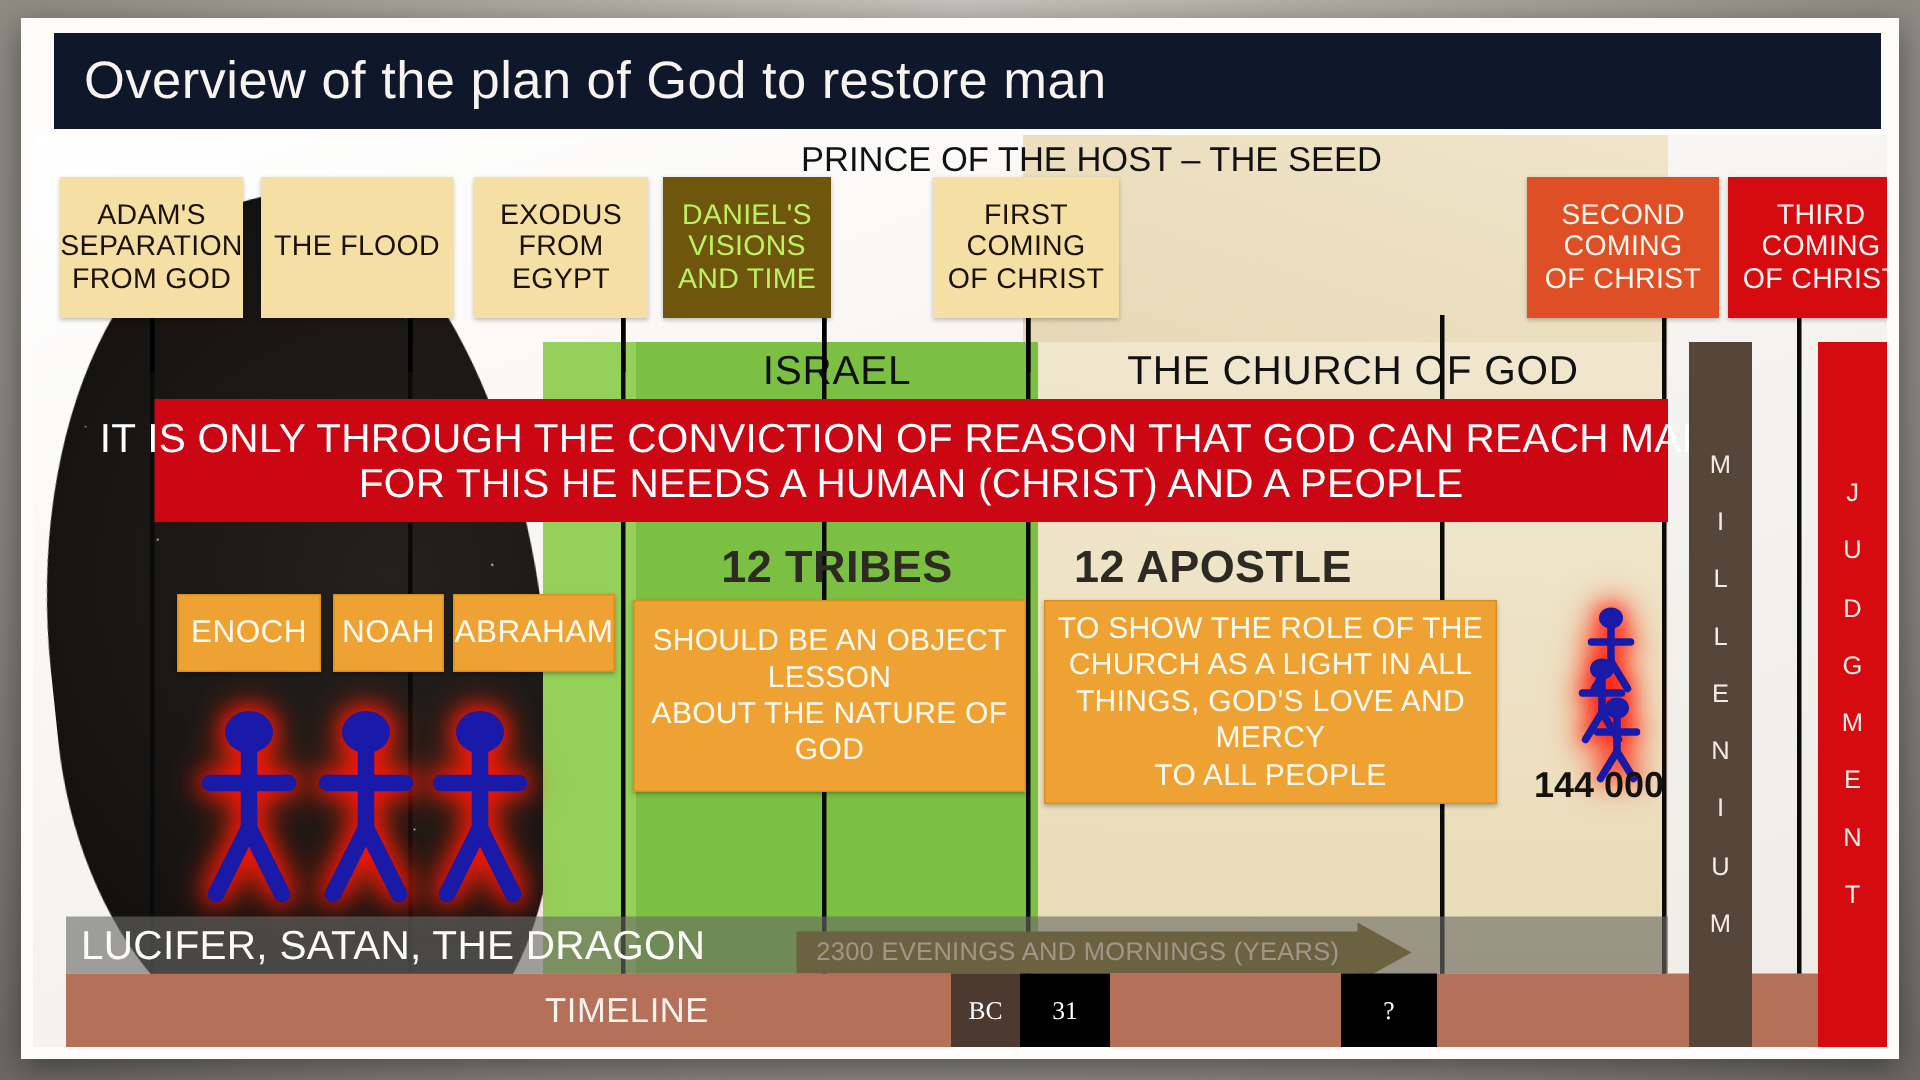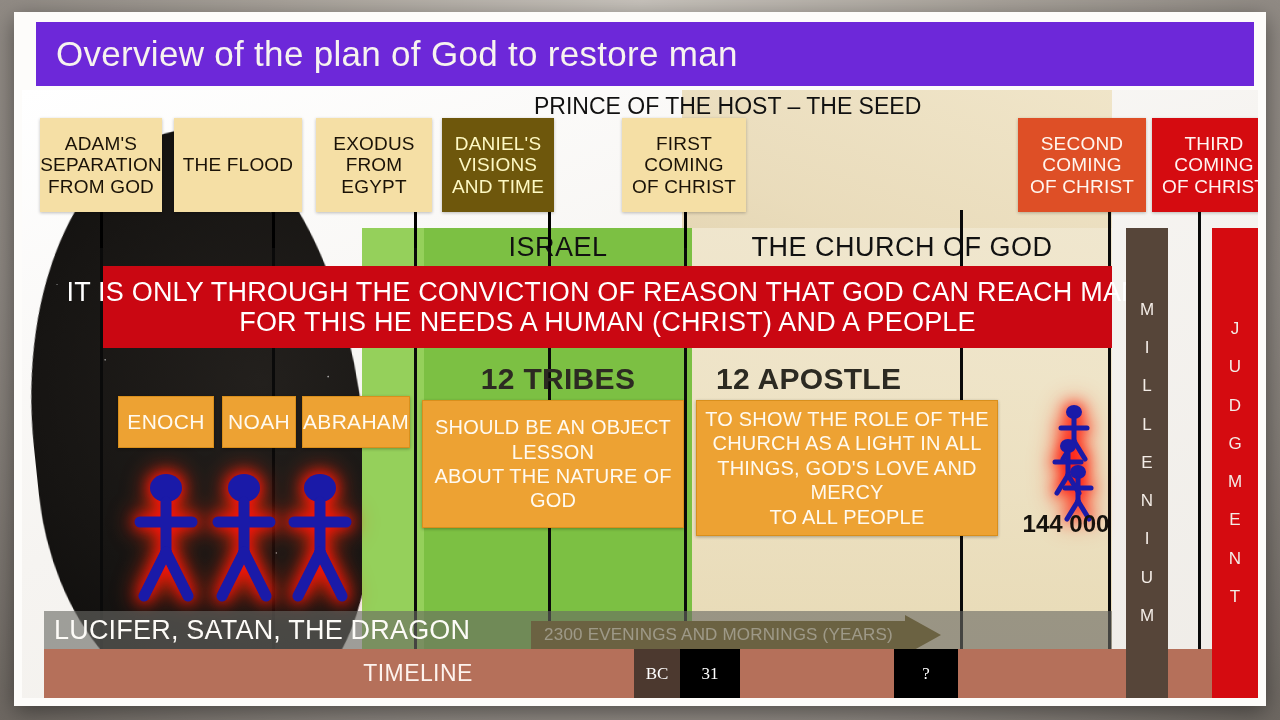--- a/index.html
+++ b/index.html
@@ -15,21 +15,21 @@
   #slide-frame{
     position:absolute; left:14px; top:12px; width:1252px; height:694px;
     background:#fdfcfa;
     box-shadow:0 6px 22px rgba(0,0,0,.45);
     overflow:hidden;
   }
 
   
   #title-bar{
     position:absolute; left:22px; top:10px; width:1218px; height:64px;
-    background:#6d28d9;
+    background:#0f172a;
   }
   #title-text{
     position:absolute; left:20px; top:50%; transform:translateY(-50%);
     color:#f7f3ef; font-size:35px; font-weight:400; letter-spacing:.3px;
     white-space:nowrap;
     font-family:"Liberation Sans", sans-serif;
     font-stretch:condensed;
   }
 
   
@@ -106,21 +106,21 @@
   .event-box{
     position:absolute; box-sizing:border-box;
     display:flex; align-items:center; justify-content:center;
     text-align:center; line-height:1.14;
     font-size:19px; letter-spacing:.2px;
     font-family:"Liberation Sans", sans-serif; font-stretch:condensed;
     padding:4px 6px;
     box-shadow:0 1px 3px rgba(0,0,0,.25);
   }
   .ev-tan{ background:#f5dfa5; color:#1a1207; }
-  .ev-dark{ background:#6e570c; color:#fef9c3; }
+  .ev-dark{ background:#6e570c; color:#bef264; }
   .ev-orange{ background:#de4f26; color:#fff6ef; }
   .ev-red{ background:#d50b10; color:#fff4f2; }
 
   
   .stem{ position:absolute; width:3px; background:#000; }
 
   
   #red-banner{
     position:absolute; left:81px; top:176px; width:1009px; height:82px;
     background:#ca0712;

